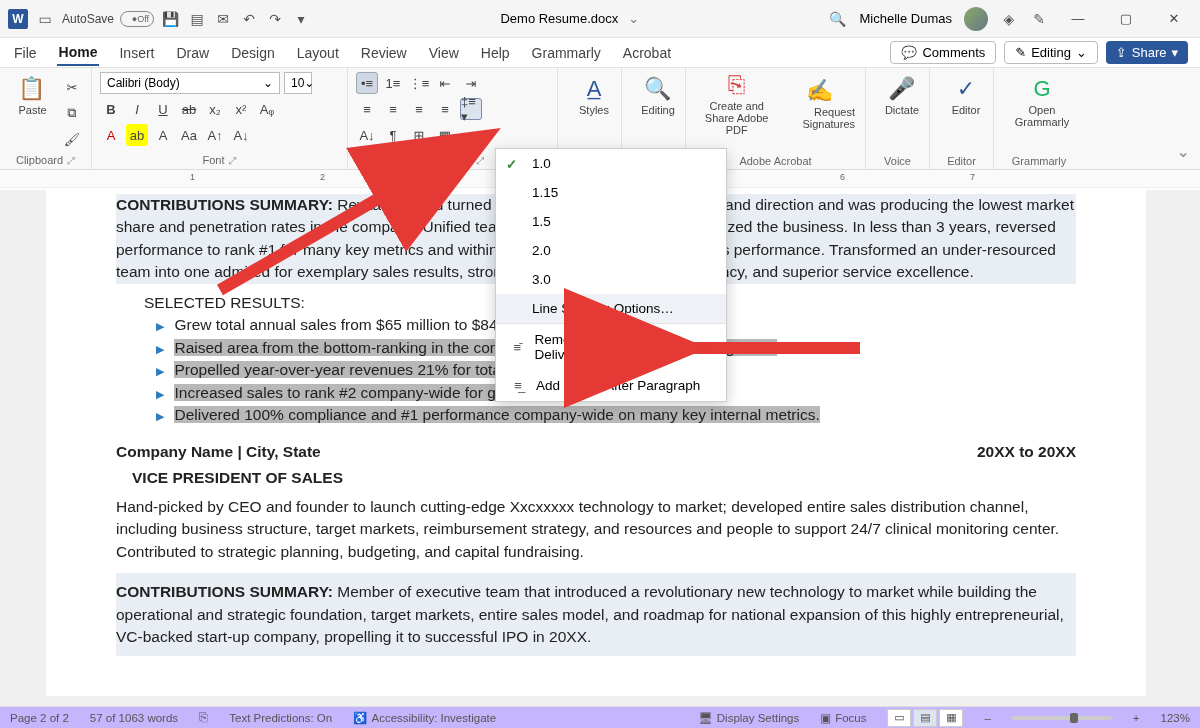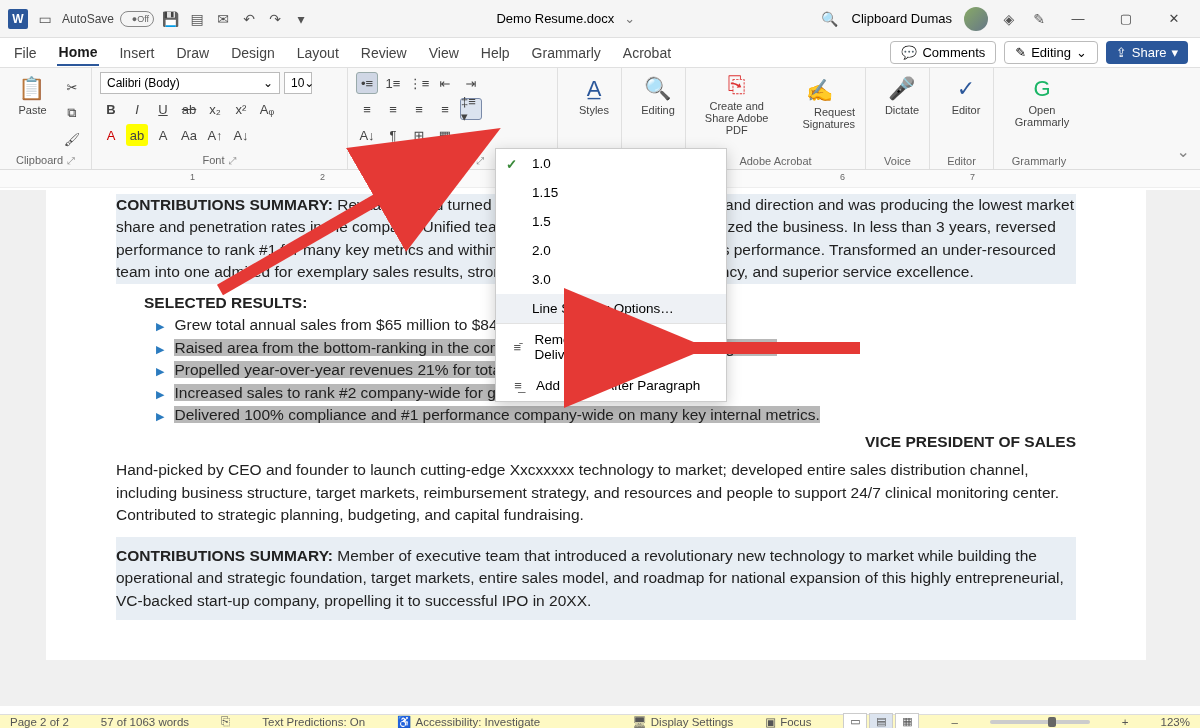--- a/index.html
+++ b/index.html
@@ -43,40 +43,40 @@
 .ruler { height: 18px; background: #fafafa; border-bottom: 1px solid #eee; position: relative; font-size: 9px; color: #666; }
 .ruler-num { position: absolute; top: 2px; }
 
 
 .doc-wrap { position: absolute; top: 190px; bottom: 22px; left: 0; right: 0; overflow: hidden; background: #f0f0f0; }
 .doc-page { position: absolute; left: 46px; top: -10px; width: 1100px; background: #fff; padding: 14px 70px 40px 70px; font-family: Calibri, Arial, sans-serif; font-size: 15.5px; color: #222; line-height: 1.45; }
 .hl { background: #e8eef4; }
 .bullet-list { margin-left: 40px; list-style: none; }
 .bullet-list li::before { content: "▶"; color: #2b7bbf; font-size: 11px; margin-right: 10px; }
 .sel { background: #b8b8b8; }
-.section-hdr { font-weight: bold; margin-top: 6px; }
+.section-hdr { font-weight: normal; margin-top: 6px; }
 .company-row { display: flex; justify-content: space-between; font-weight: bold; margin-top: 14px; }
-.vp-title { font-weight: bold; margin-left: 40px; margin-top: 4px; text-align: right; }
+.vp-title { font-weight: bold; margin-left: 16px; margin-top: 4px; }
 .summary-box { background: #e8eef4; padding: 8px 0; margin-top: 10px; }
 
 
 .ls-menu { position: absolute; left: 495px; top: 148px; width: 232px; background: #fff; border: 1px solid #ccc; box-shadow: 0 4px 14px rgba(0,0,0,0.2); z-index: 50; font-size: 13.5px; }
 .ls-item { padding: 7px 14px 7px 36px; position: relative; }
 .ls-item.hover { background: #eef1f5; }
 .ls-item.checked::before { content: "✓"; position: absolute; left: 10px; color: #3a8a3a; font-weight: bold; }
 .ls-sep { height: 1px; background: #e2e2e2; }
 .ls-icon-item { display: flex; align-items: center; padding: 8px 14px; gap: 10px; }
 .ls-icon { width: 16px; text-align: center; color: #555; font-size: 13px; }
 
 
 .arrow { position: absolute; z-index: 60; }
 .arrow svg { overflow: visible; }
 
 
-.statusbar { position: absolute; bottom: 0; left: 0; right: 0; height: 14px; background: #fef9c3; border-top: 1px solid #ddd; display: flex; align-items: center; font-size: 11.5px; color: #555; padding: 0 10px; gap: 32px; }
+.statusbar { position: absolute; bottom: 0; left: 0; right: 0; height: 22px; background: #c4b5fd; border-top: 1px solid #ddd; display: flex; align-items: center; font-size: 11.5px; color: #555; padding: 0 10px; gap: 21px; }
 .statusbar .spacer { flex: 1; }
 .sb-item { display: flex; align-items: center; gap: 4px; }
 .view-btns { display: flex; gap: 2px; }
 .view-btn { width: 24px; height: 18px; border: 1px solid #ccc; background: #fff; display: flex; align-items: center; justify-content: center; font-size: 11px; }
 .view-btn.active { background: #dce4ef; }
 .zoom-slider { width: 100px; height: 4px; background: #ccc; position: relative; border-radius: 2px; }
 .zoom-thumb { position: absolute; left: 58%; top: -3px; width: 8px; height: 10px; background: #666; border-radius: 2px; }
 
 
 .vruler { position: absolute; left: 0; top: 190px; bottom: 22px; width: 18px; background: #fafafa; border-right: 1px solid #eee; font-size: 9px; color: #666; }
@@ -102,21 +102,21 @@
     <div class="qat-icon">↶</div>
     <div class="qat-icon">↷</div>
     <div class="qat-icon">▾</div>
   </div>
   <div class="center">
     <span>Demo Resume.docx</span>
     <span style="color:#777">⌄</span>
   </div>
   <div class="right">
     <div class="qat-icon">🔍</div>
-    <span>Clipboard Dumas</span>
+    <span>Michelle Dumas</span>
     <div class="avatar"></div>
     <div class="qat-icon">◈</div>
     <div class="qat-icon">✎</div>
     <div class="win-btn">—</div>
     <div class="win-btn">▢</div>
     <div class="win-btn">✕</div>
   </div>
 </div>
 
 <div class="menubar">
@@ -301,20 +301,24 @@
   <div class="doc-page">
     <p class="hl"><b>CONTRIBUTIONS SUMMARY:</b><span> Revitalized and turned around division that lacked focus and direction and was producing the lowest market share and penetration rates in the company. Unified team around unified goals and stabilized the business.  In less than 3 years, reversed performance to rank #1 for many key metrics and within the top 3 company-wide for sales performance. Transformed an under-resourced team into one admired for exemplary sales results, strong clinical and technical competency, and superior service excellence.</span></p>
     <p class="section-hdr" style="margin-left:28px;margin-top:8px">SELECTED RESULTS:</p>
     <ul class="bullet-list">
       <li><span>Grew total annual sales from $65 million to $84 million.</span></li>
       <li><span class="sel">Raised area from the bottom-ranking in the company to </span> <span class="sel">ranking for overall sales growth.</span></li>
       <li><span class="sel">Propelled year-over-year revenues 21% </span> <span class="sel">for total Xxxx product sales.</span></li>
       <li><span class="sel">Increased sales to rank #2 company-wide for growth.</span></li>
       <li><span class="sel">Delivered 100% compliance and #1 performance company-wide on many key internal metrics.</span></li>
     </ul>
+    <div class="company-row">
+      <span>Company Name | City, State</span>
+      <span>20XX to 20XX</span>
+    </div>
     <p class="vp-title">VICE PRESIDENT OF SALES</p>
     <p style="margin-top:6px">Hand-picked by CEO and founder to launch cutting-edge Xxcxxxxx technology to market; developed entire sales distribution channel, including business structure, target markets, reimbursement strategy, and resources and people to support 24/7 clinical monitoring center. Contributed to strategic planning, budgeting, and capital fundraising.</p>
     <p class="summary-box"><b>CONTRIBUTIONS SUMMARY:</b><span> Member of executive team that introduced a revolutionary new technology to market while building the operational and strategic foundation, target markets, entire sales model, and roadmap for national expansion of this highly entrepreneurial, VC-backed start-up company, propelling it to successful IPO in 20XX.</span></p>
   </div>
 </div>
 
 <div class="ls-menu">
   <div class="ls-item checked">1.0</div>
   <div class="ls-item">1.15</div>
   <div class="ls-item">1.5</div>

